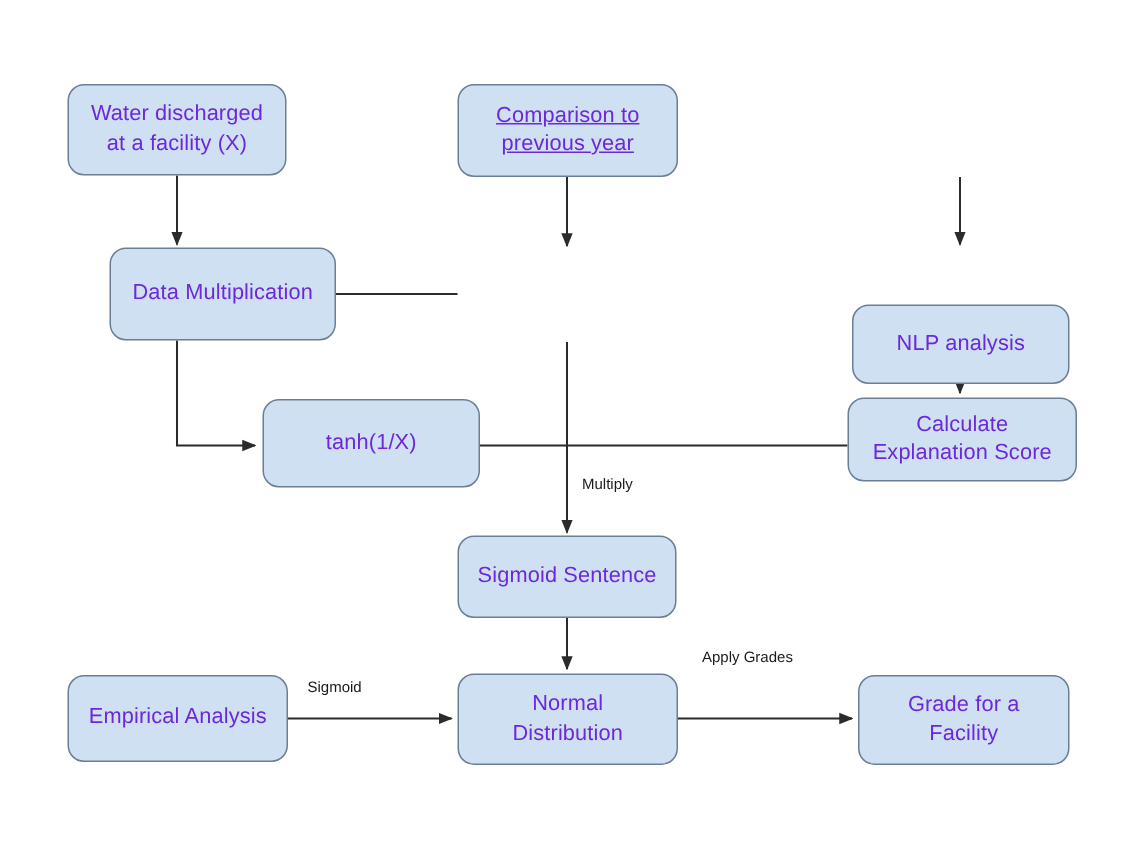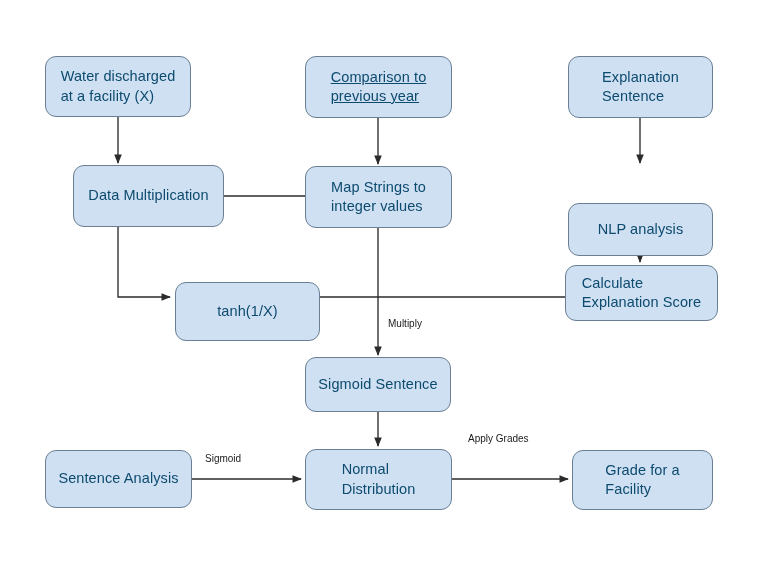--- a/index.html
+++ b/index.html
@@ -19,21 +19,22 @@
   }
   .node {
     position: absolute;
     box-sizing: border-box;
     background: #cfe0f3;
     border: 1.3px solid #6a7f94;
     border-radius: 11px;
     display: flex;
     align-items: center;
     justify-content: center;
-    color: #0c4a6e;
+    text-align: center;
+    color: #6d28d9;
     font-size: 14.5px;
     line-height: 1.32;
     padding: 2px 6px;
     letter-spacing: 0.1px;
     white-space: pre-line;
     z-index: 2;
   }
   .edge-label {
     position: absolute;
     font-size: 10px;
@@ -91,38 +92,34 @@
 
     <path class="conn" d="M 452 479 L 568 479" marker-end="url(#arrow)"></path>
   </svg>
 
   <div class="node" style="left:45px; top:56px; width:146px; height:61px;">Water discharged
 at a facility (X)</div>
 
   <div class="node" style="left:305px; top:56px; width:147px; height:62px;text-decoration:underline;">Comparison to
 previous year</div>
 
-  <div class="node" style="left:568px; top:56px; width:145px; height:62px;">Explanation
-Sentence</div>
 
   <div class="node" style="left:45px; top:165px; width:151px; height:62px;margin-left:28px;">Data Multiplication</div>
 
-  <div class="node" style="left:305px; top:166px; width:147px; height:62px;">Map Strings to
-integer values</div>
 
   <div class="node" style="left:568px; top:165px; width:145px; height:53px;margin-top:38px;">NLP analysis</div>
 
-  <div class="node" style="left:175px; top:266px; width:145px; height:59px;margin-top:16px;">tanh(1/X)</div>
+  <div class="node" style="left:175px; top:266px; width:145px; height:59px;">tanh(1/X)</div>
 
   <div class="node" style="left:565px; top:265px; width:153px; height:56px;">Calculate
 Explanation Score</div>
 
   <div class="node" style="left:305px; top:357px; width:146px; height:55px;">Sigmoid Sentence</div>
 
-  <div class="node" style="left:45px; top:450px; width:147px; height:58px;">Sentence Analysis</div>
+  <div class="node" style="left:45px; top:450px; width:147px; height:58px;">Empirical Analysis</div>
 
   <div class="node" style="left:305px; top:449px; width:147px; height:61px;">Normal
 Distribution</div>
 
   <div class="node" style="left:572px; top:450px; width:141px; height:60px;">Grade for a
 Facility</div>
 
   <div class="edge-label" style="left:388px; top:318px;">Multiply</div>
 
   <div class="edge-label" style="left:205px; top:453px;">Sigmoid</div>

